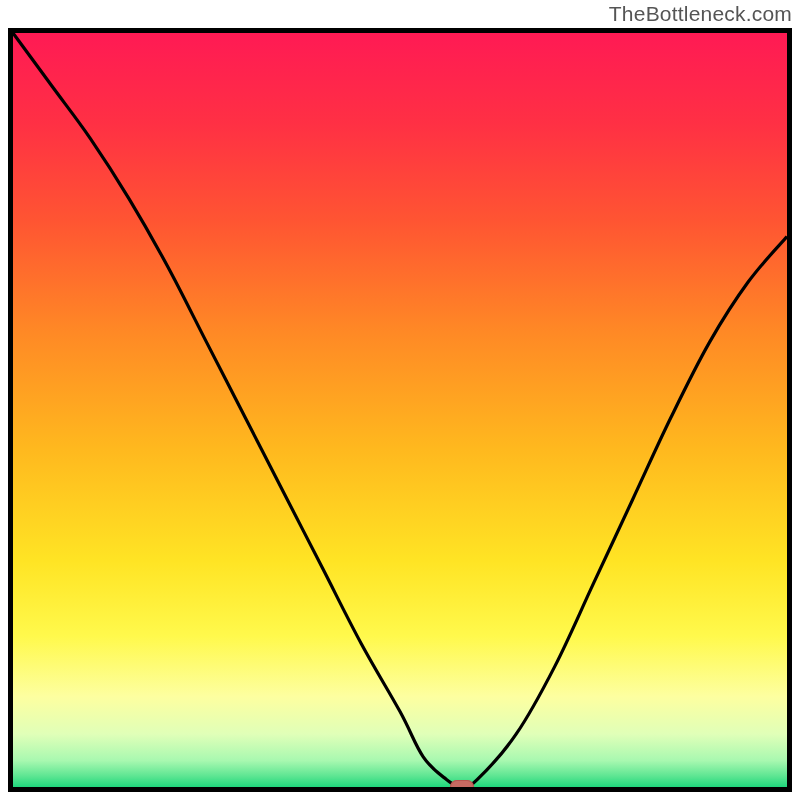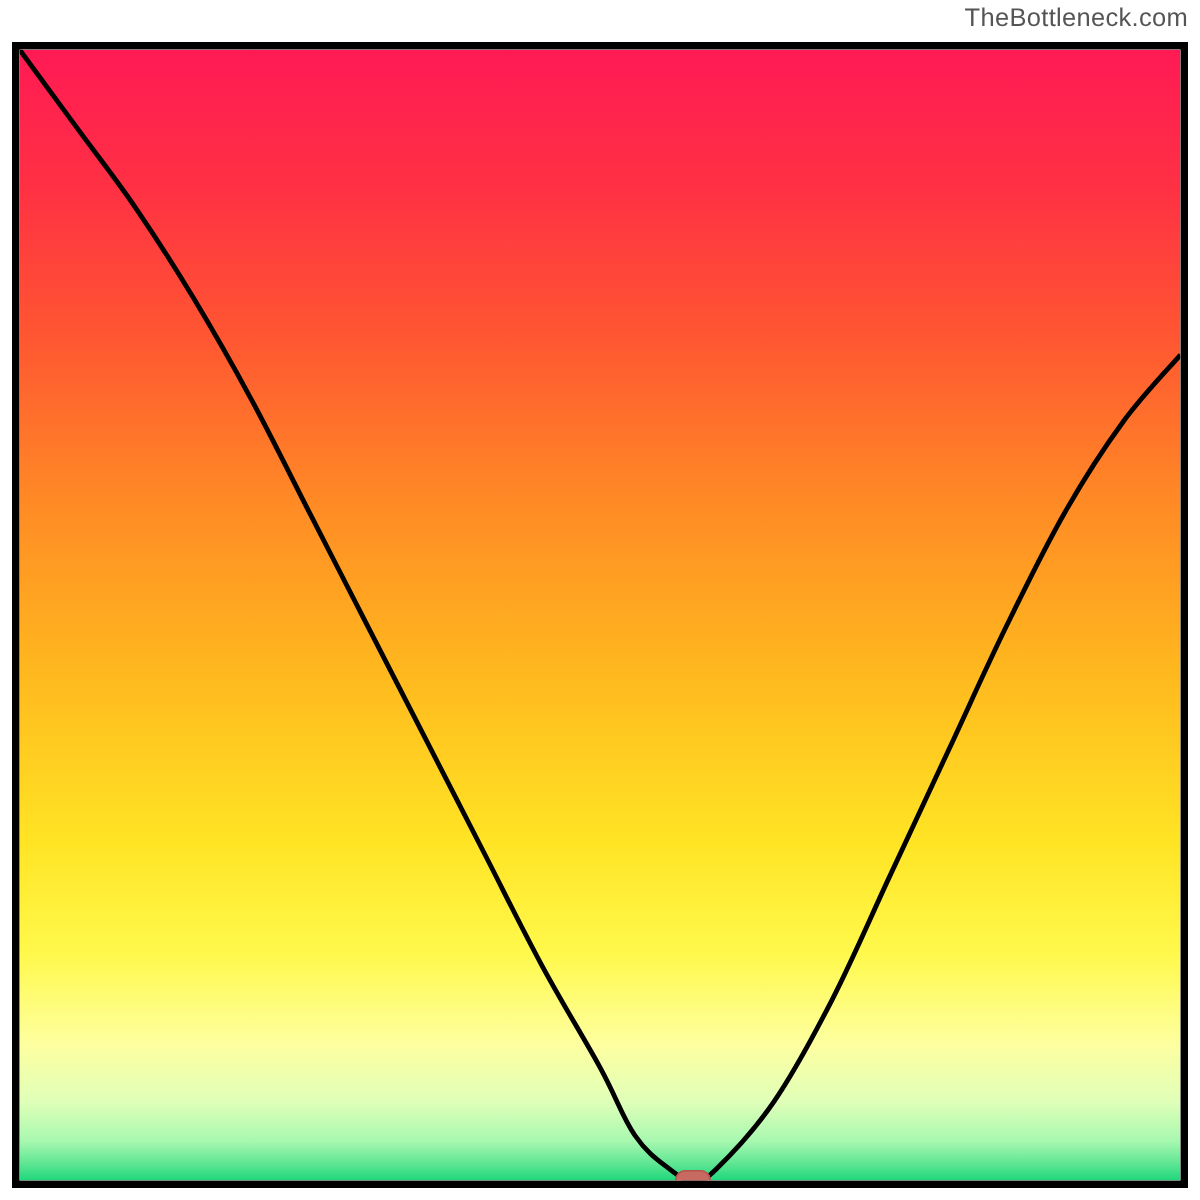--- a/index.html
+++ b/index.html
@@ -12,21 +12,21 @@
   }
   .container {
     position: relative;
     width: 800px;
     height: 800px;
   }
   .watermark {
     position: absolute;
     top: 2px;
     right: 8px;
-    font-size: 17px;
+    font-size: 21px;
     font-weight: 400;
     color: #555555;
     letter-spacing: 0.2px;
   }
   .plot-frame {
     position: absolute;
     top: 28px;
     left: 8px;
     width: 784px;
     height: 764px;

